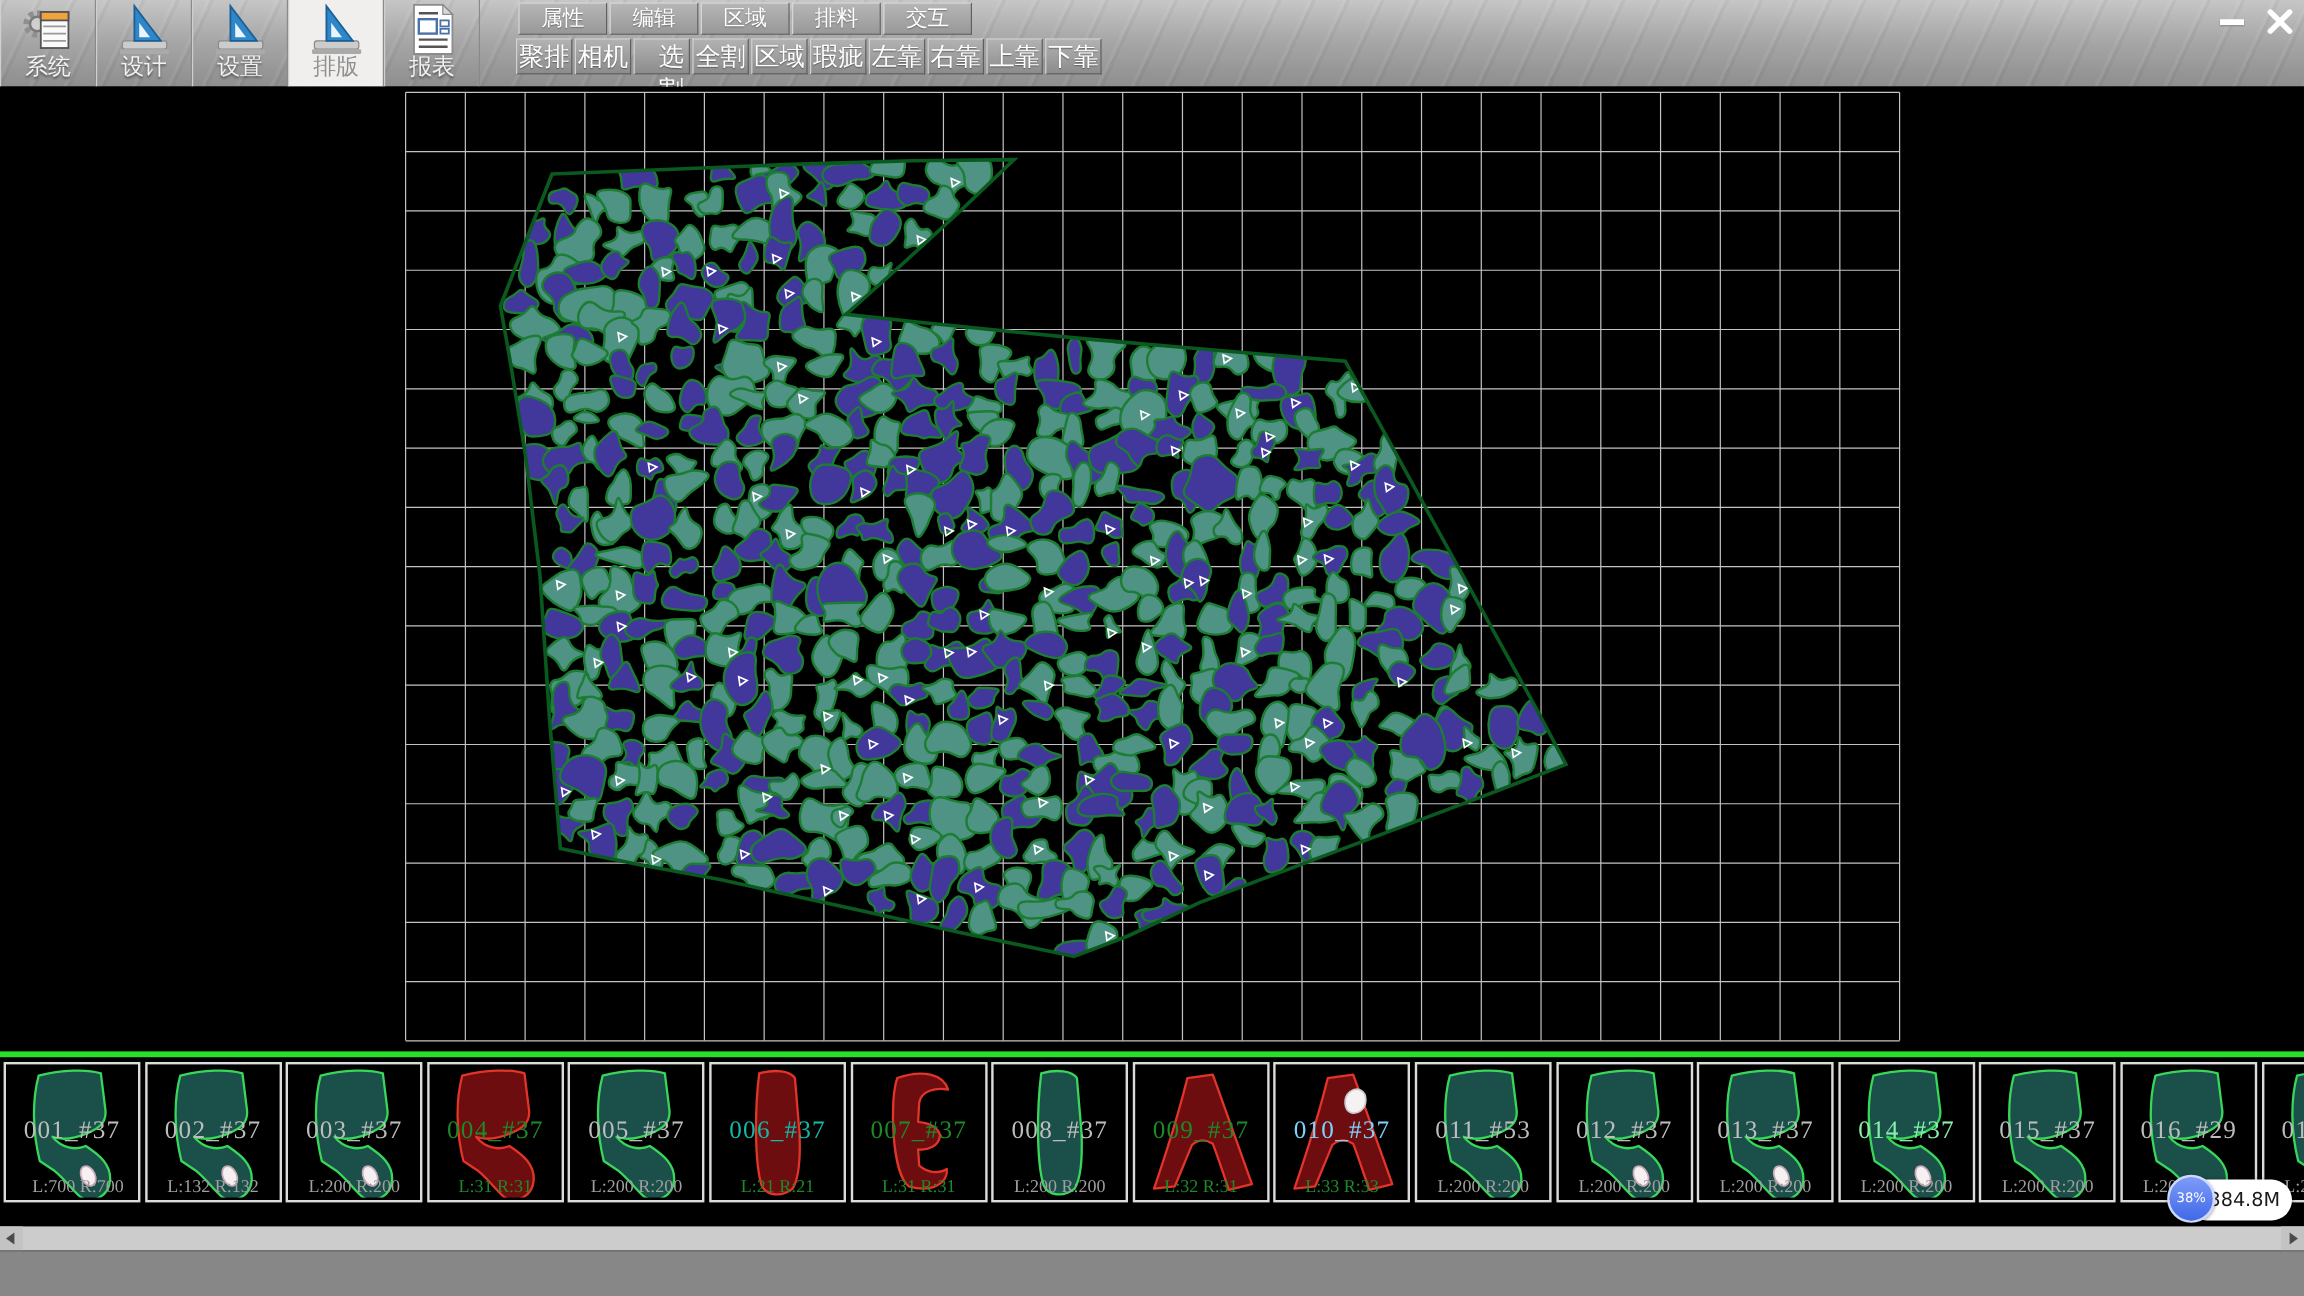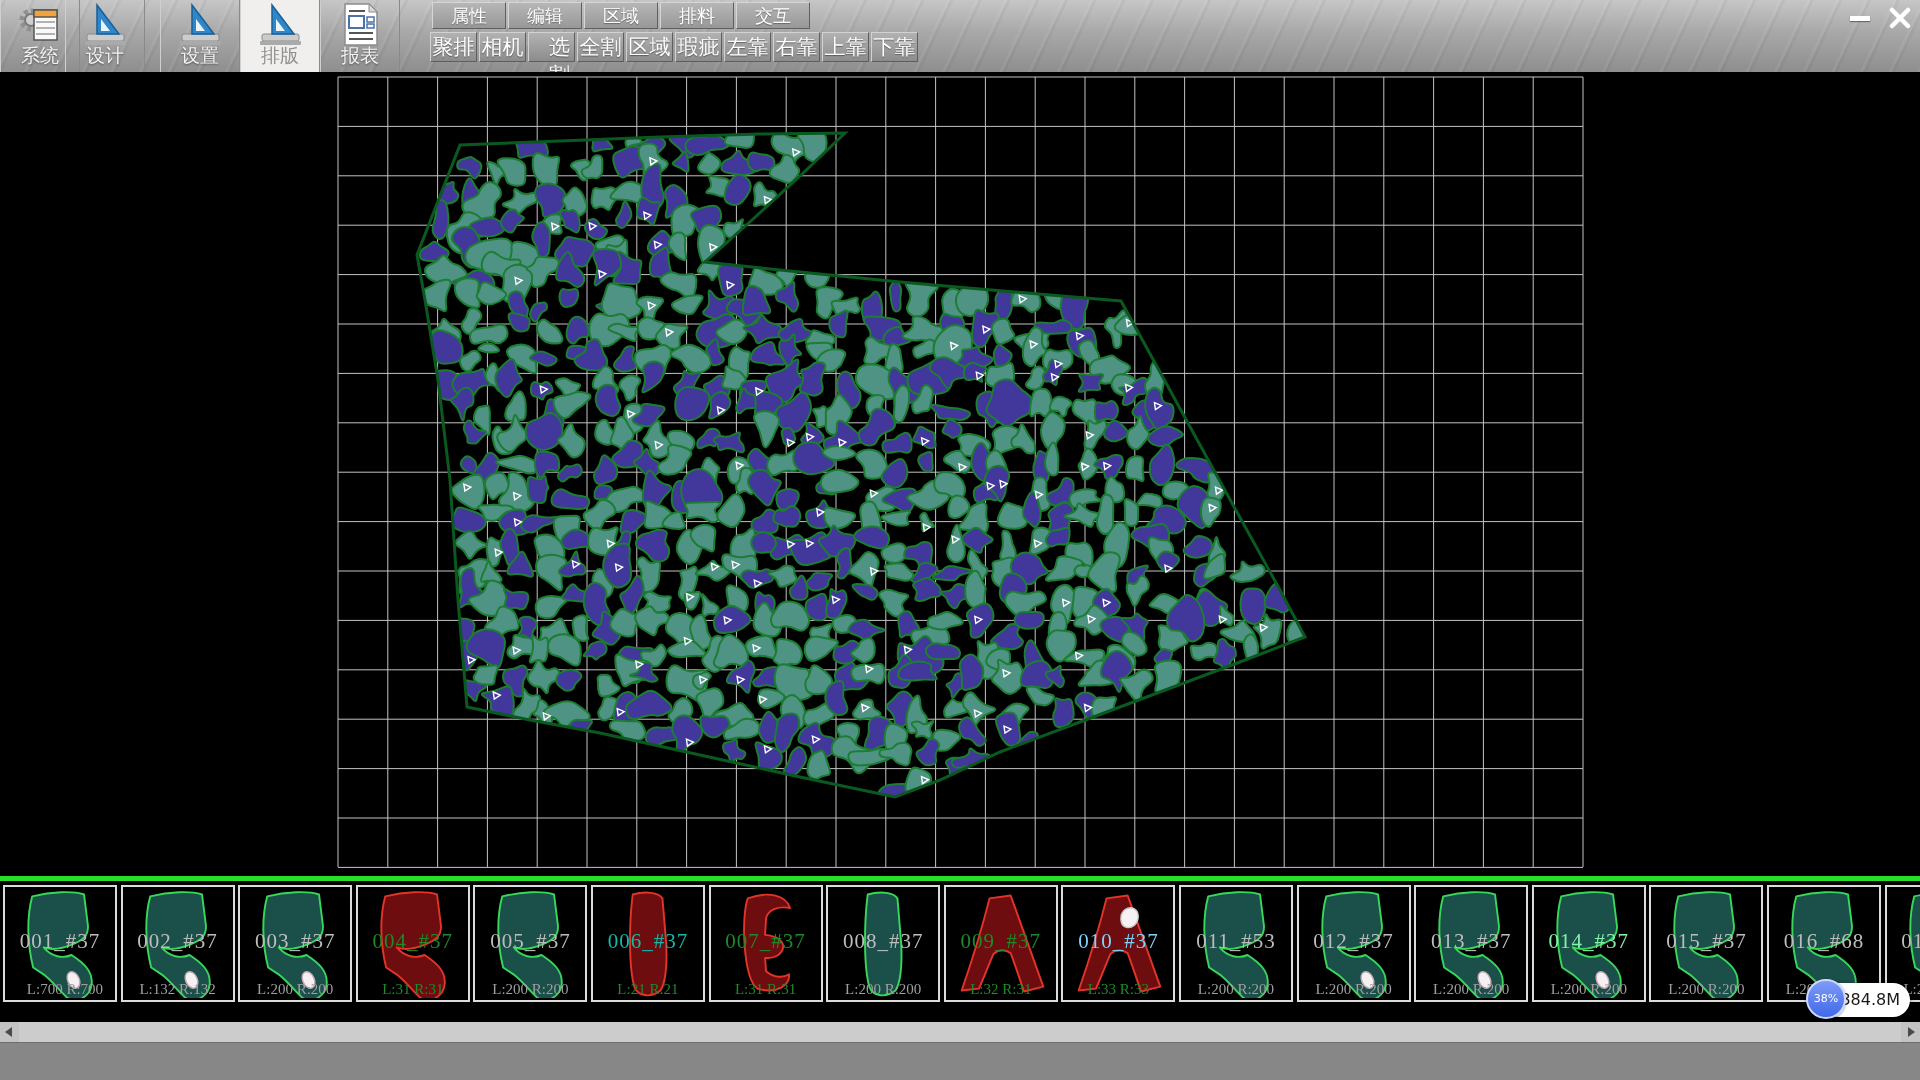--- a/index.html
+++ b/index.html
@@ -75,21 +75,21 @@
               <circle cx="14" cy="17" r="9" fill="none" stroke="#8f8f8f" stroke-width="5" stroke-dasharray="4 3"></circle>
               <circle cx="14" cy="17" r="6" fill="#cfcfcf" stroke="#7a7a7a" stroke-width="2"></circle>
               <rect x="17" y="7" width="23" height="30" fill="#fafafa" stroke="#555" stroke-width="1.5"></rect>
               <rect x="17" y="7" width="23" height="7" fill="#f2a43c" stroke="#555" stroke-width="1.5"></rect>
               <line x1="19" y1="19" x2="38" y2="19" stroke="#9a9a9a" stroke-width="1.5"></line>
               <line x1="19" y1="25" x2="38" y2="25" stroke="#9a9a9a" stroke-width="1.5"></line>
               <line x1="19" y1="31" x2="38" y2="31" stroke="#9a9a9a" stroke-width="1.5"></line>
             </svg></div>
           <div class="lbl">系统</div>
         </div>
-        <div class="bigbtn" style="left: 65px;">
+        <div class="bigbtn" style="left: 80px;">
           <div class="ic"><svg width="46" height="44" viewBox="0 0 46 44">
               <rect x="5" y="31" width="37" height="7" rx="2" fill="#cccccc" stroke="#8a8a8a"></rect>
               <rect x="3" y="38" width="41" height="4" rx="1" fill="#aaaaaa"></rect>
               <path d="M15 2 L37 31 L15 31 Z" fill="#2f86c8" stroke="#1a5f96" stroke-width="1.5"></path>
               <path d="M19 16 L28 28 L19 28 Z" fill="#e9f4fb"></path>
             </svg></div>
           <div class="lbl">设计</div>
         </div>
         <div class="bigbtn" style="left: 160px;">
           <div class="ic"><svg width="46" height="44" viewBox="0 0 46 44">
@@ -971,21 +971,21 @@
           <svg width="96" height="110" viewBox="0 0 100 113">
             <path d="M20 8 C40 3 62 2 74 6 L78 38 C79 49 72 54 62 58 C50 63 40 64 32 61 C40 71 52 73 61 69 C73 77 83 85 82 99 C81 112 66 121 56 113 C48 106 43 98 33 90 L21 82 C15 58 14 30 20 8 Z" fill="#1b4f49" stroke="#38d759" stroke-width="2" stroke-linejoin="round"></path>
           </svg>
           <div class="clab" style="color: rgb(189, 189, 189);">015_#37</div>
           <div class="csub" style="color: rgb(159, 159, 159);">L:200 R:200</div>
         </div>
         <div class="cell" style="left: 1767px;">
           <svg width="96" height="110" viewBox="0 0 100 113">
             <path d="M20 8 C40 3 62 2 74 6 L78 38 C79 49 72 54 62 58 C50 63 40 64 32 61 C40 71 52 73 61 69 C73 77 83 85 82 99 C81 112 66 121 56 113 C48 106 43 98 33 90 L21 82 C15 58 14 30 20 8 Z" fill="#1b4f49" stroke="#38d759" stroke-width="2" stroke-linejoin="round"></path>
           </svg>
-          <div class="clab" style="color: rgb(189, 189, 189);">016_#68</div>
+          <div class="clab" style="color: rgb(189, 189, 189);">016_#29</div>
           <div class="csub" style="color: rgb(159, 159, 159);">L:200 R:200</div>
         </div>
         <div class="cell" style="left: 1884.6px;">
           <svg width="96" height="110" viewBox="0 0 100 113">
             <path d="M20 8 C40 3 62 2 74 6 L78 38 C79 49 72 54 62 58 C50 63 40 64 32 61 C40 71 52 73 61 69 C73 77 83 85 82 99 C81 112 66 121 56 113 C48 106 43 98 33 90 L21 82 C15 58 14 30 20 8 Z" fill="#1b4f49" stroke="#38d759" stroke-width="2" stroke-linejoin="round"></path>
             <ellipse cx="63" cy="95" rx="6" ry="9" transform="rotate(-25 63 95)" fill="#f6f0f2" stroke="#c9a8b8" stroke-width="1.5"></ellipse>
           </svg>
           <div class="clab" style="color: rgb(189, 189, 189);">017_#37</div>
           <div class="csub" style="color: rgb(159, 159, 159);">L:200 R:200</div>
         </div>

